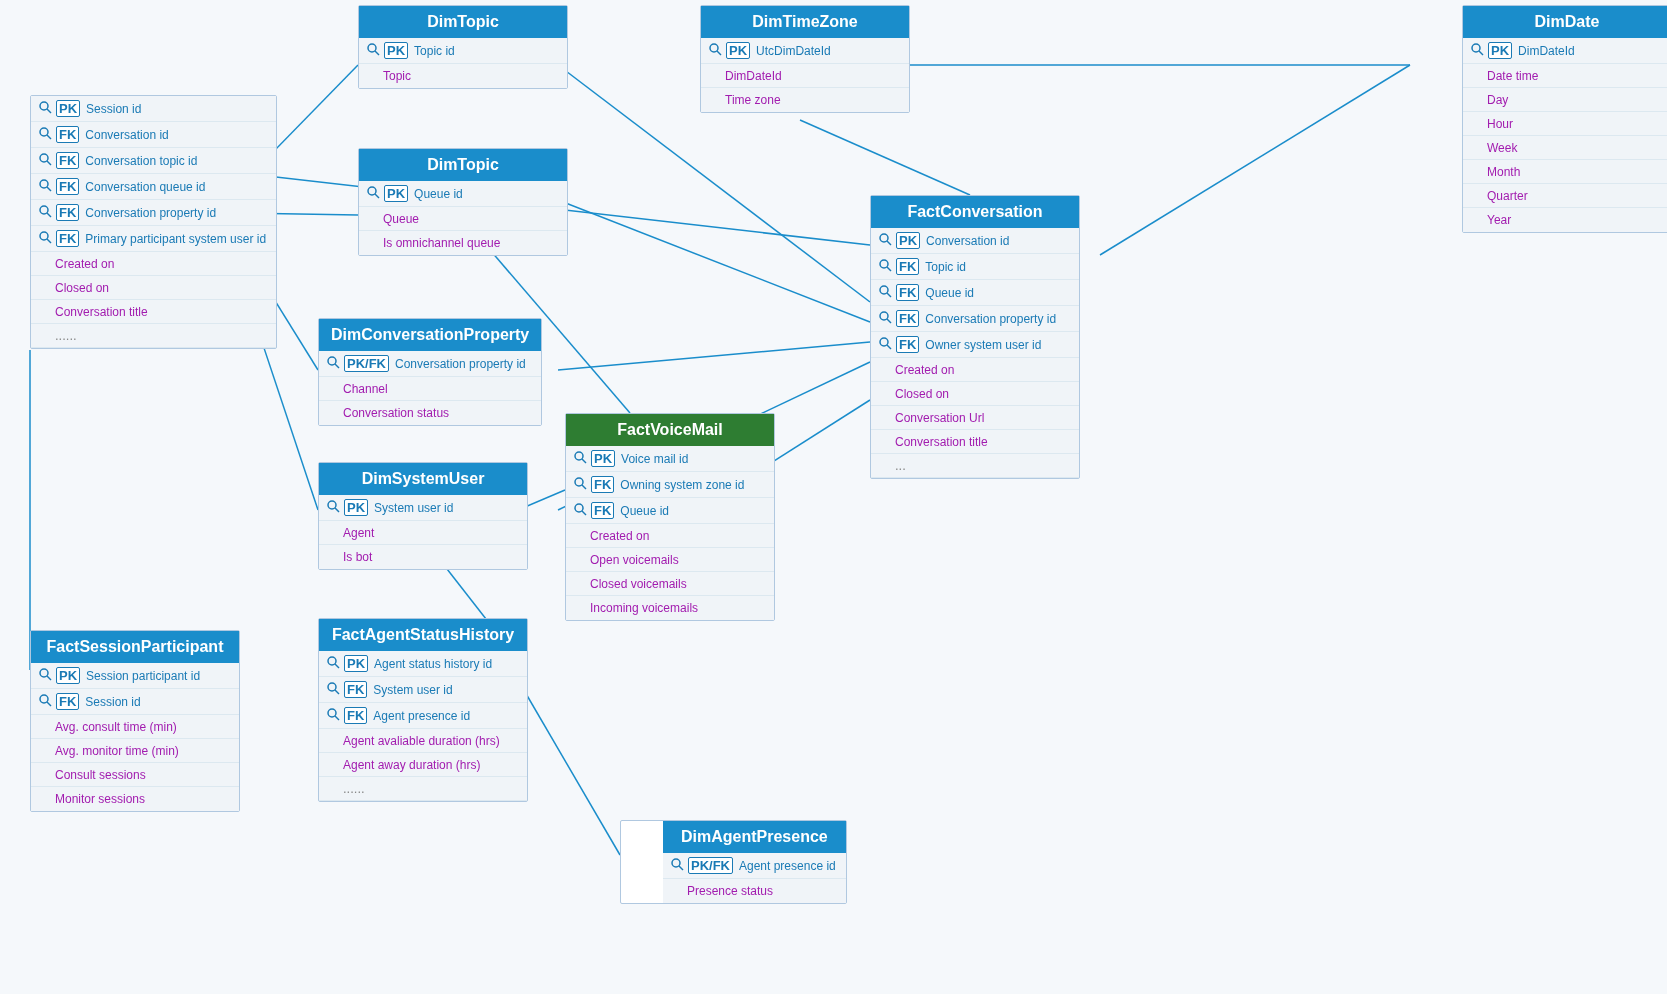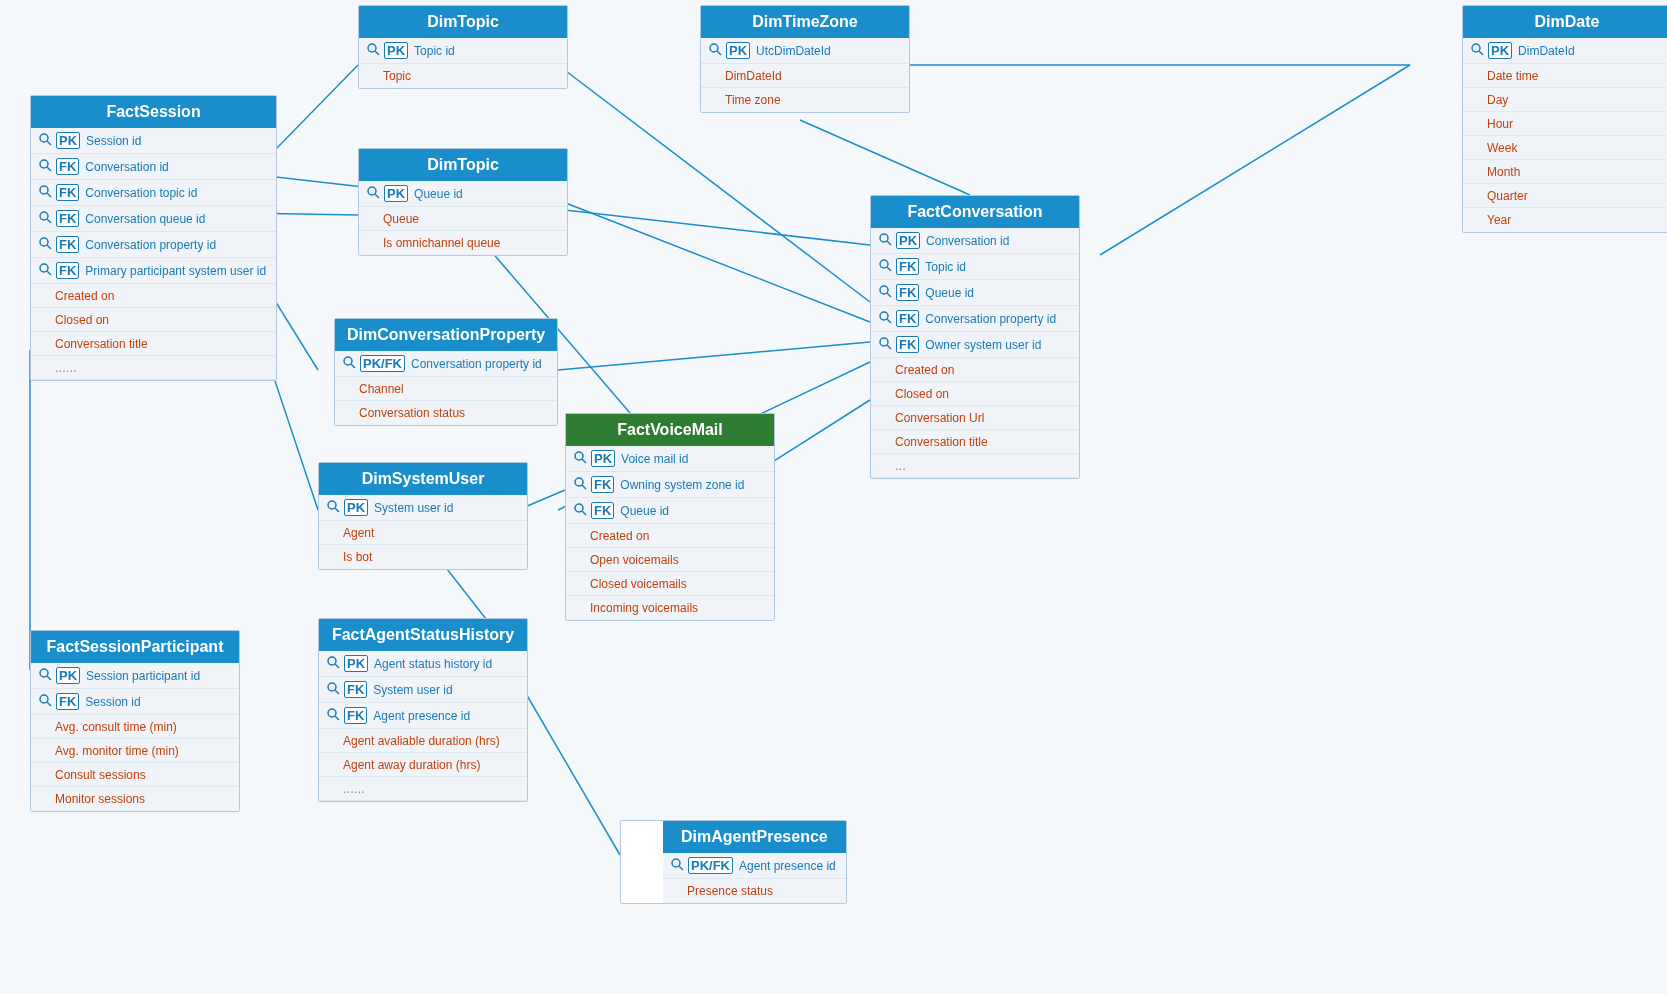--- a/index.html
+++ b/index.html
@@ -45,21 +45,21 @@
       padding: 4px 10px 4px 8px;
       border-bottom: 1px solid #dce8f0;
       color: #1a7ab5;
       display: flex;
       align-items: center;
       gap: 4px;
       font-size: 12px;
       min-height: 24px;
     }
     .table-row:last-child { border-bottom: none; }
-    .table-row.no-key { color: #c2410c; padding-left: 24px; }
+    .table-row.no-key { color: #a21caf; padding-left: 24px; }
     .badge {
       font-size: 13px;
       font-weight: bold;
       color: #1a7ab5;
       border: 1px solid #1a7ab5;
       border-radius: 2px;
       padding: 0 2px;
       margin-right: 2px;
       background: #fff;
       white-space: nowrap;
@@ -174,21 +174,20 @@
         <div class="table-row no-key">Date time</div>
         <div class="table-row no-key">Day</div>
         <div class="table-row no-key">Hour</div>
         <div class="table-row no-key">Week</div>
         <div class="table-row no-key">Month</div>
         <div class="table-row no-key">Quarter</div>
         <div class="table-row no-key">Year</div>
       </div>
     </div>
     <div class="table-box" style="left: 30px; top: 95px; min-width: 210px;">
-      <div class="table-header">FactSession</div>
       <div class="table-body">
         <div class="table-row">
           <span><svg width="13" height="13" viewBox="0 0 13 13">
               <circle cx="5" cy="5" r="4" fill="none" stroke="#1a7ab5" stroke-width="1.5"></circle>
               <line x1="8" y1="8" x2="12" y2="12" stroke="#1a7ab5" stroke-width="1.5"></line>
             </svg></span>
           <span class="badge">PK</span>
           <span class="table-row-label">Session id</span>
         </div>
         <div class="table-row">
@@ -245,21 +244,21 @@
               <circle cx="5" cy="5" r="4" fill="none" stroke="#1a7ab5" stroke-width="1.5"></circle>
               <line x1="8" y1="8" x2="12" y2="12" stroke="#1a7ab5" stroke-width="1.5"></line>
             </svg></span>
           <span class="badge">PK</span>
           <span class="table-row-label">Queue id</span>
         </div>
         <div class="table-row no-key">Queue</div>
         <div class="table-row no-key">Is omnichannel queue</div>
       </div>
     </div>
-    <div class="table-box" style="left: 318px; top: 318px; min-width: 210px; margin-left: 16px;">
+    <div class="table-box" style="left: 318px; top: 318px; min-width: 210px;">
       <div class="table-header">DimConversationProperty</div>
       <div class="table-body">
         <div class="table-row">
           <span><svg width="13" height="13" viewBox="0 0 13 13">
               <circle cx="5" cy="5" r="4" fill="none" stroke="#1a7ab5" stroke-width="1.5"></circle>
               <line x1="8" y1="8" x2="12" y2="12" stroke="#1a7ab5" stroke-width="1.5"></line>
             </svg></span>
           <span class="badge">PK/FK</span>
           <span class="table-row-label">Conversation property id</span>
         </div>

